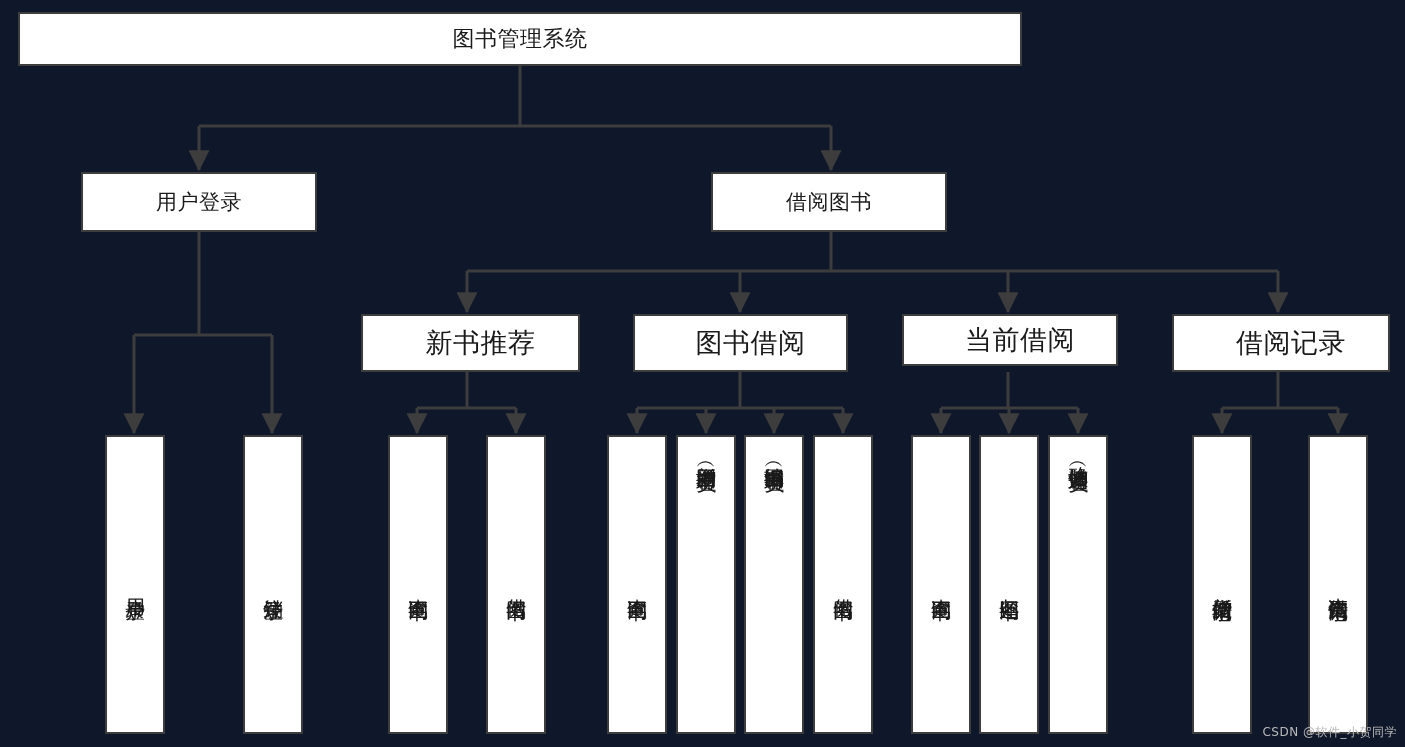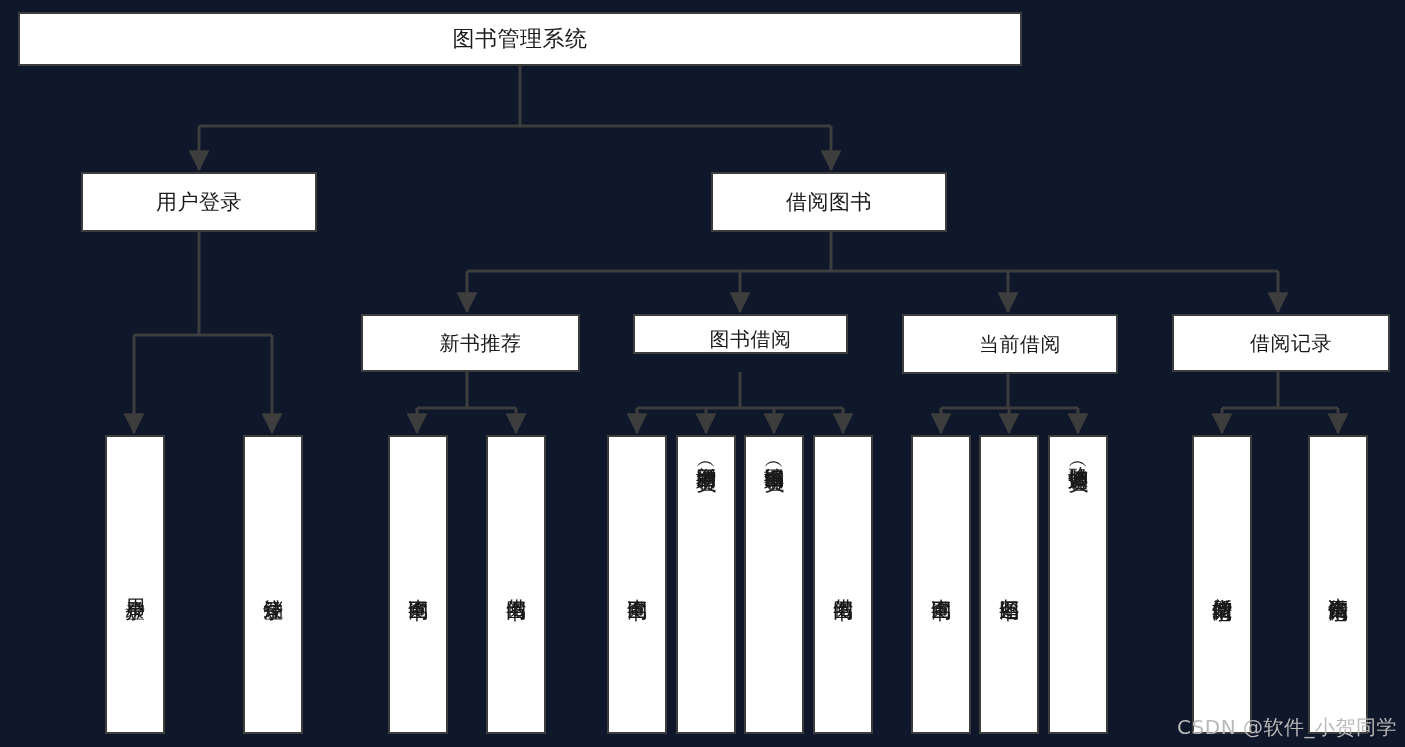--- a/index.html
+++ b/index.html
@@ -34,41 +34,41 @@
     align-items: center;
     justify-content: center;
     color: #1a1a1a;
     font-size: 21px;
     line-height: 1.25;
     letter-spacing: 0.5px;
     z-index: 2;
   }
   .node.root    { font-size: 22px; }
   .node.level1  { font-size: 21px; }
-  .node.level2  { font-size: 20px; padding-left: 20px; }
+  .node.level2  { font-size: 27px; padding-left: 20px; }
   .node.leaf {
     font-size: 20px;
     writing-mode: vertical-rl;
     text-orientation: upright;
     align-items: center;
     justify-content: flex-start;
     padding-top: 14px;
     line-height: 1.18;
     letter-spacing: 1px;
     white-space: nowrap;
   }
   .node.leaf.short {
     justify-content: center;
     padding-top: 0;
   }
   .watermark {
     position: absolute;
     right: 8px;
     bottom: 6px;
-    font-size: 20px;
+    font-size: 12px;
     color: #b9b9b9;
     letter-spacing: 0.5px;
     z-index: 3;
     white-space: nowrap;
   }
 </style>
 </head>
 <body>
 
 <div id="canvas">
@@ -133,24 +133,24 @@
   <div class="node level1" style="left:81px; top:172px; width:236px; height:60px;">
     <span>用户登录</span>
   </div>
   <div class="node level1" style="left:711px; top:172px; width:236px; height:60px;">
     <span>借阅图书</span>
   </div>
 
   <div class="node level2" style="left:361px; top:314px; width:219px; height:58px;">
     <span>新书推荐</span>
   </div>
-  <div class="node level2" style="left:633px; top:314px; width:215px; height:40px;align-items:flex-end;">
+  <div class="node level2" style="left:633px; top:314px; width:215px; height:58px;">
     <span>图书借阅</span>
   </div>
-  <div class="node level2" style="left:902px; top:314px; width:216px; height:60px;align-items:center;">
+  <div class="node level2" style="left:902px; top:314px; width:216px; height:52px;align-items:center;">
     <span>当前借阅</span>
   </div>
   <div class="node level2" style="left:1172px; top:314px; width:218px; height:58px;align-items:center;">
     <span>借阅记录</span>
   </div>
 
   <div class="node leaf short" style="left:105px; top:435px; width:60px; height:299px;">
     <span>用户登录</span>
   </div>
   <div class="node leaf short" style="left:243px; top:435px; width:60px; height:299px;">

